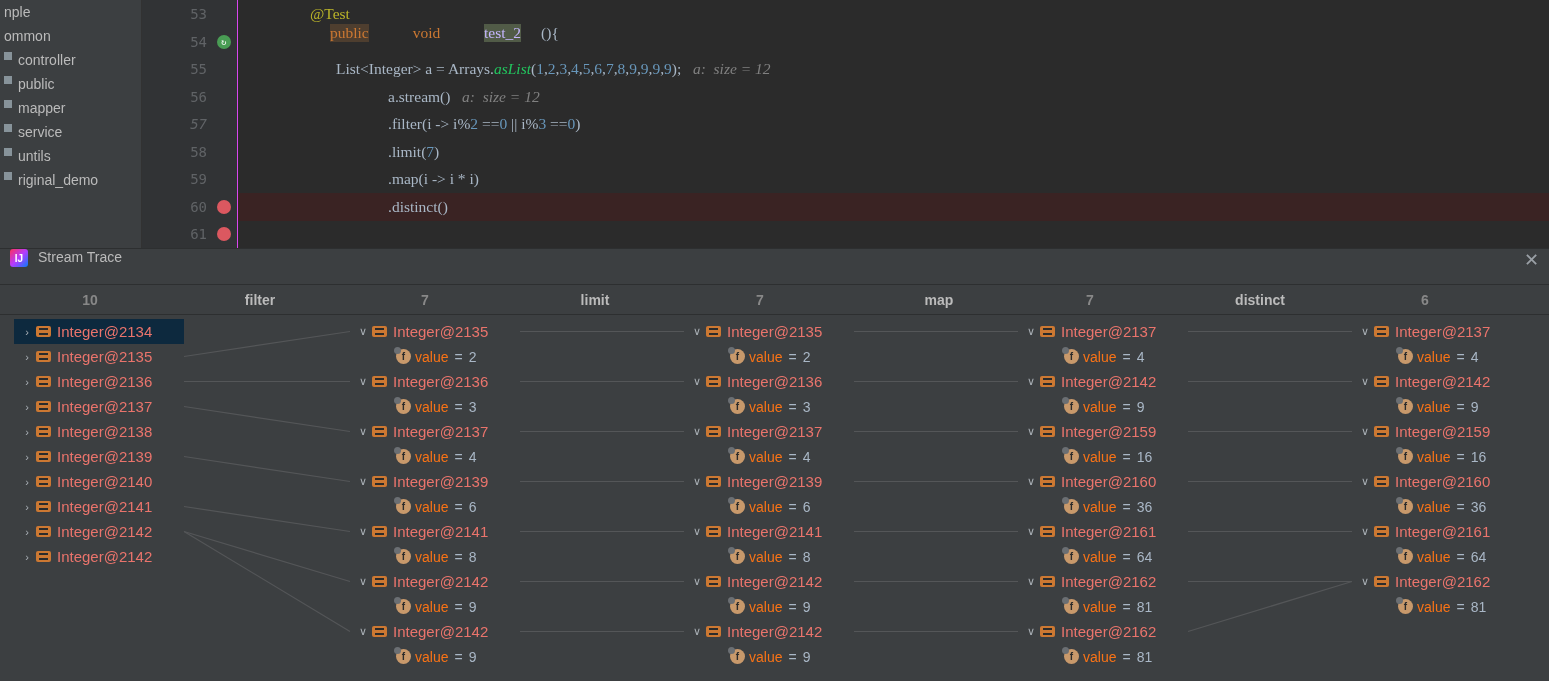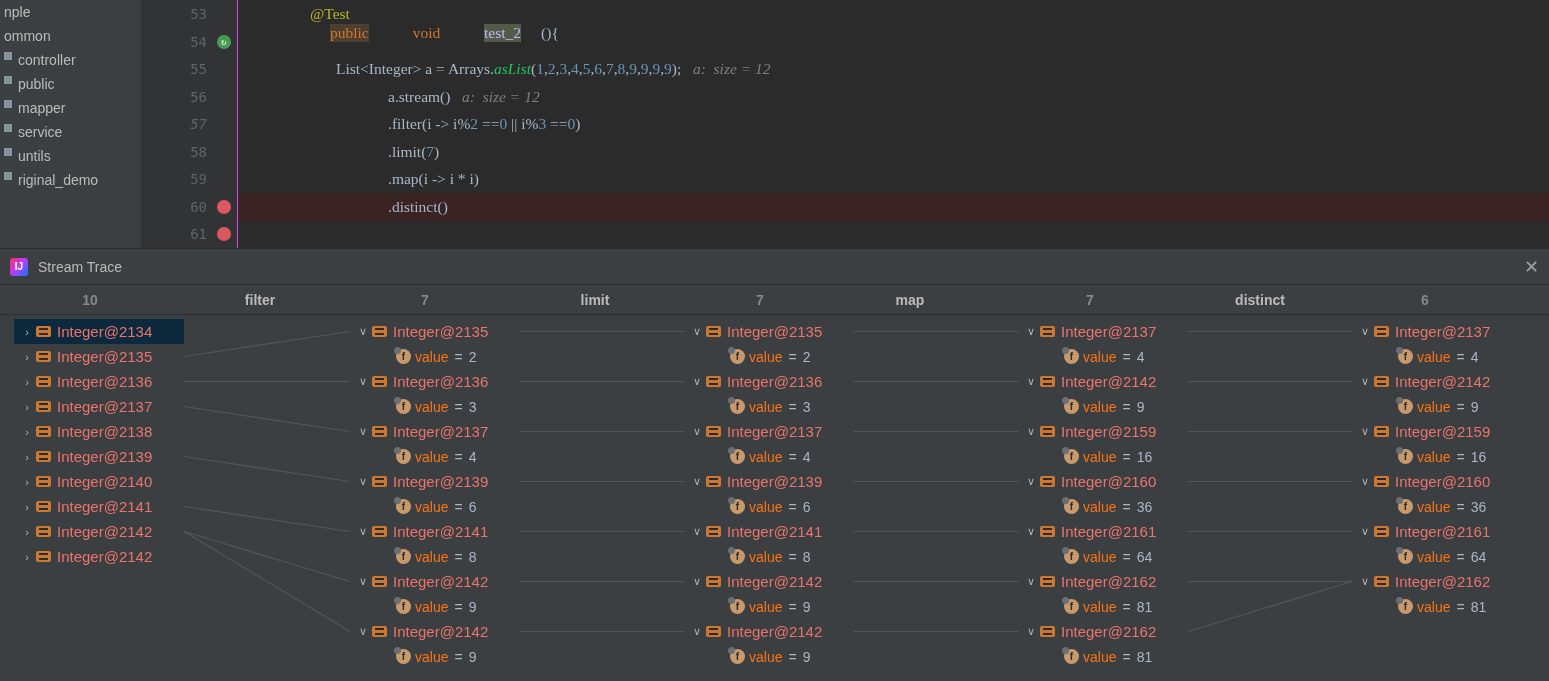--- a/index.html
+++ b/index.html
@@ -62,21 +62,21 @@
   .kw-pub { background:#4e3e2f; }
 
   
   .bulb-svg circle { fill:#f0a732; }
   
   #trace {
     position:absolute; top:248px; left:0; right:0; bottom:0;
     background:#3c3f41; border-top:1px solid #2d2f30;
   }
   #trace-head {
-    height:36px; display:flex; align-items:center; padding:0 10px;
+    height:36px; display:flex; align-items:flex-start; padding:0 10px;
     border-bottom:1px solid #2d2f30;
   }
   #trace-head .ij-logo {
     width:18px; height:18px; margin-right:10px;
     background:linear-gradient(135deg,#fe315d 0%, #b53bff 50%, #087cfa 100%);
     border-radius:3px; display:flex; align-items:center; justify-content:center;
     color:#fff; font-size:10px; font-weight:bold;
   }
   #trace-head .ttl { color:#bbbbbb; font-size:14px; }
   #trace-head .close { margin-left:auto; font-size:18px; color:#9aa0a6; cursor:default;}
@@ -218,21 +218,21 @@
     <div class="ij-logo">IJ</div>
     <div class="ttl">Stream Trace</div>
     <div class="close">✕</div>
   </div>
   <div id="stage-row">
       <div class="stage-cnt" style="left: 50px; width: 80px;">10</div>
       <div class="stage-op" style="left: 220px; width: 80px;">filter</div>
       <div class="stage-cnt" style="left: 385px; width: 80px;">7</div>
       <div class="stage-op" style="left: 555px; width: 80px;">limit</div>
       <div class="stage-cnt" style="left: 720px; width: 80px;">7</div>
-      <div class="stage-op" style="left: 870px; width: 80px;">map</div>
+      <div class="stage-op" style="left: 899px; width: 80px;">map</div>
       <div class="stage-cnt" style="left: 1050px; width: 80px;">7</div>
       <div class="stage-op" style="left: 1220px; width: 80px;">distinct</div>
       <div class="stage-cnt" style="left: 1385px; width: 80px;">6</div>
     </div>
   <div id="cols-wrap">
     <svg class="connectors" id="conn-svg" width="1549" height="367">
         <line x1="184" y1="41.5" x2="350" y2="16.5"></line>
         <line x1="184" y1="66.5" x2="350" y2="66.5"></line>
         <line x1="184" y1="91.5" x2="350" y2="116.5"></line>
         <line x1="184" y1="141.5" x2="350" y2="166.5"></line>

